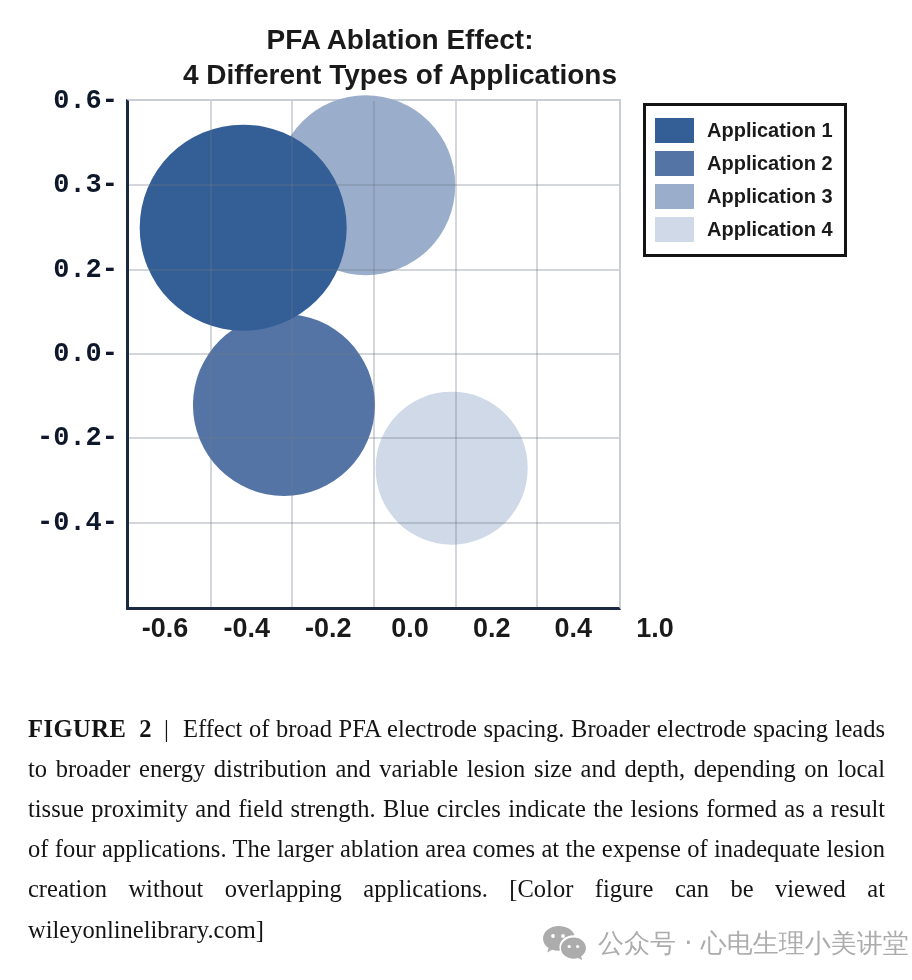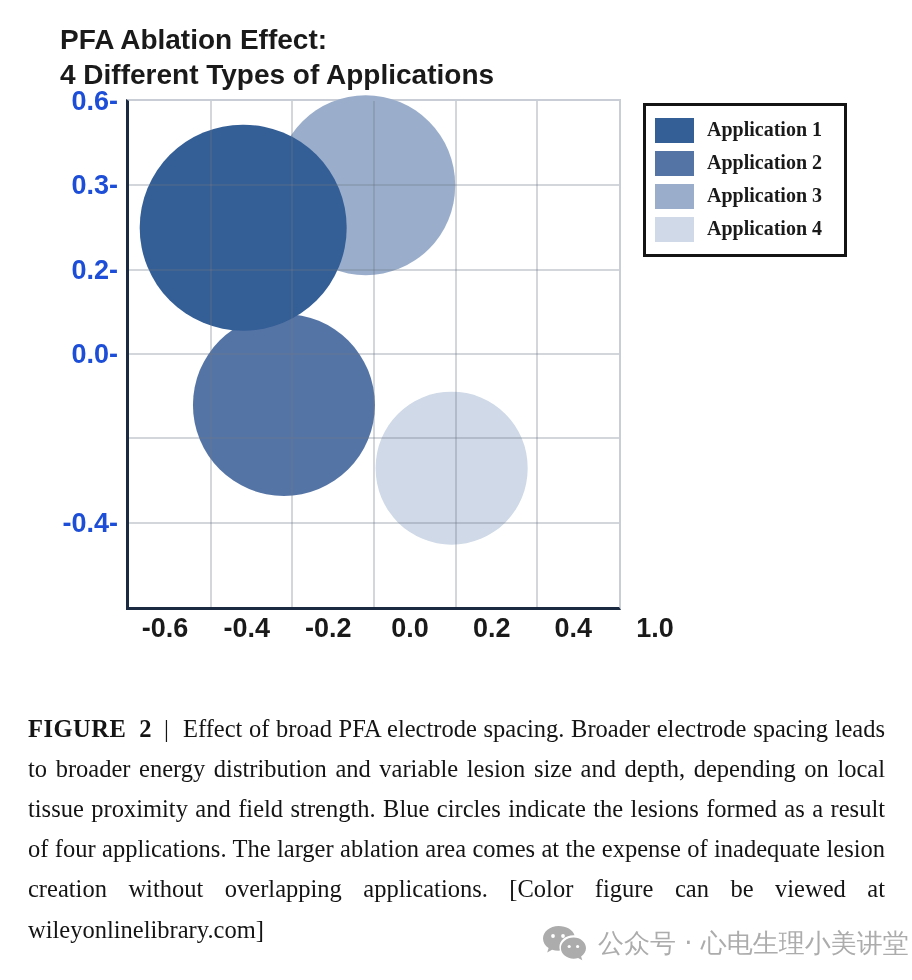--- a/index.html
+++ b/index.html
@@ -1,46 +1,46 @@
 <!DOCTYPE html>
 <html><head>
 <meta charset="utf-8">
 <style>
   html,body{margin:0;padding:0;background:#ffffff;}
   body{width:912px;height:980px;position:relative;overflow:hidden;
        font-family:"Liberation Sans",sans-serif;}
 
   
   .chart-title{position:absolute;left:60px;top:22px;width:680px;
-    text-align:left;color:#1a1a1a;font-size:28px;line-height:35px;font-weight:600;}
+    text-align:center;color:#1a1a1a;font-size:28px;line-height:35px;font-weight:600;}
 
   
   .plot{position:absolute;left:126px;top:99px;width:490px;height:506px;
     border-left:3px solid #1b2a40;border-bottom:3px solid #1b2a40;
     border-top:2px solid #c9cdd6;border-right:2px solid #c9cdd6;
     background:#ffffff;overflow:visible;}
   .bubble{position:absolute;border-radius:50%;transform:translate(-50%,-50%);z-index:2;}
   .grid-line{position:absolute;background:rgba(108,118,136,0.30);z-index:8;}
   .grid-line.v{top:0;height:100%;width:2px;transform:translateX(-50%);}
   .grid-line.h{left:0;width:100%;height:2px;transform:translateY(-50%);}
 
   
   .y-labels{position:absolute;left:0;top:101px;width:118px;height:506px;}
   .y-tick{position:absolute;right:0;width:100%;text-align:right;
-    transform:translateY(-50%);font-size:27px;font-weight:600;color:#1d4ed8;}
+    transform:translateY(-50%);font-size:27px;font-weight:600;color:#0f172a;font-family:Liberation Mono, monospace;}
   .x-labels{position:absolute;left:129px;top:613px;width:490px;height:40px;}
   .x-tick{position:absolute;top:0;transform:translateX(-50%);
     font-size:27px;font-weight:600;color:#1a1a1a;white-space:nowrap;margin-left:36px;}
 
   
   .legend{position:absolute;left:643px;top:103px;width:204px;height:154px;
     box-sizing:border-box;border:3px solid #141414;background:#ffffff;
     display:flex;flex-direction:column;justify-content:space-evenly;
     padding:4px 0 4px 9px;z-index:20;}
-  .legend-row{display:flex;font-family:Liberation Serif, serif;}
+  .legend-row{display:flex;align-items:center;}
   .legend-swatch{width:39px;height:25px;flex:0 0 auto;}
   .legend-label{margin-left:13px;font-size:20px;font-weight:600;color:#1a1a1a;}
 
   
   .caption{position:absolute;left:28px;top:684px;width:857px;
     font-family:"Liberation Serif",serif;font-size:24.5px;line-height:40.2px;
     color:#141414;text-align:justify;}
   .caption b{letter-spacing:0.5px;}
   .cap-number{font-weight:bold;margin-left:13px;}
   .cap-sep{font-weight:400;margin:0 14px 0 12px;}
@@ -57,20 +57,21 @@
 <div class="chart-title">
   <div>PFA Ablation Effect:</div>
   <div>4 Different Types of Applications</div>
 </div>
 
 <div class="y-labels">
     <div class="y-tick" style="top: 0px;">0.6-</div>
     <div class="y-tick" style="top: 84.3333px;">0.3-</div>
     <div class="y-tick" style="top: 168.667px;">0.2-</div>
     <div class="y-tick" style="top: 253px;">0.0-</div>
+    <div class="y-tick" style="top: 337.333px;">-0.2-</div>
     <div class="y-tick" style="top: 421.667px;">-0.4-</div>
   </div>
 
 <div class="plot">
     <div class="bubble" style="left: 322.583px; top: 366.85px; width: 152.717px; height: 152.717px; background: rgb(207, 217, 231);"></div>
     <div class="bubble" style="left: 236.833px; top: 84.3333px; width: 179.667px; height: 179.667px; background: rgb(154, 174, 203);"></div>
     <div class="bubble" style="left: 155.167px; top: 303.6px; width: 182.117px; height: 182.117px; background: rgb(85, 116, 166);"></div>
     <div class="bubble" style="left: 114.333px; top: 126.5px; width: 206.617px; height: 206.617px; background: rgb(52, 94, 150);"></div>
     <div class="grid-line v" style="left: 81.6667px;"></div>
     <div class="grid-line v" style="left: 163.333px;"></div>

